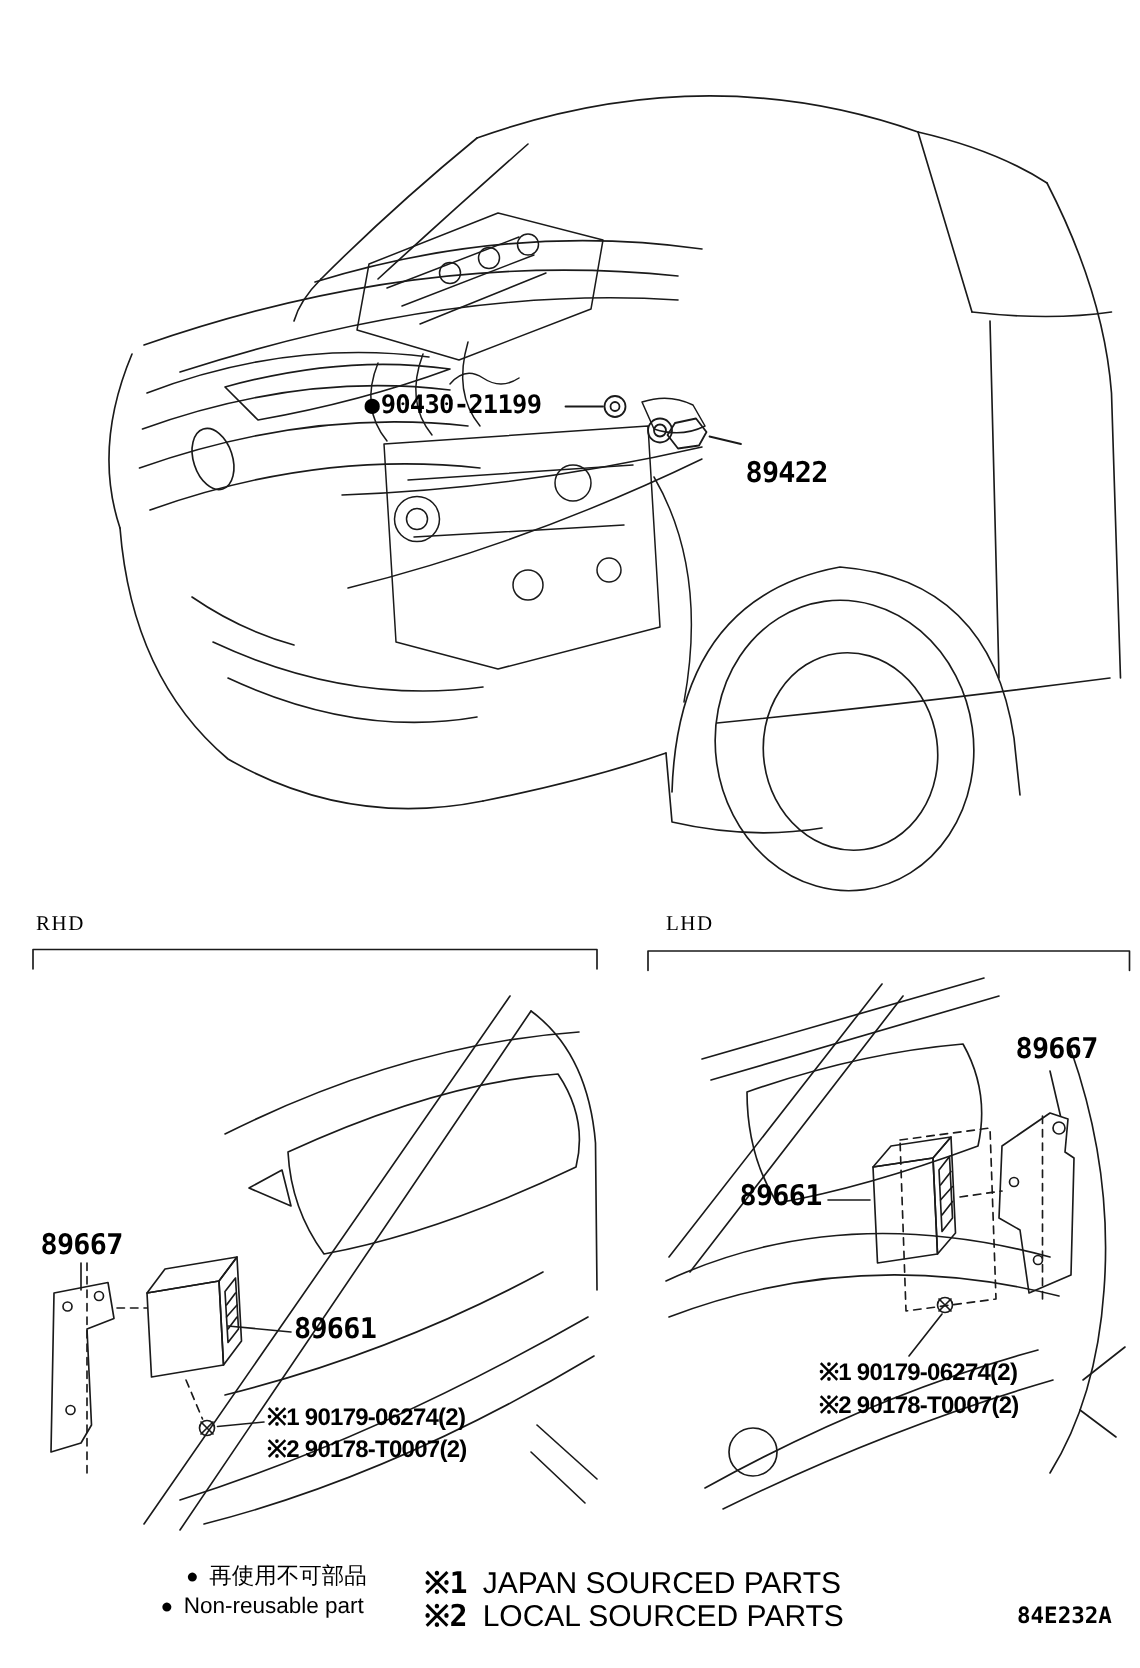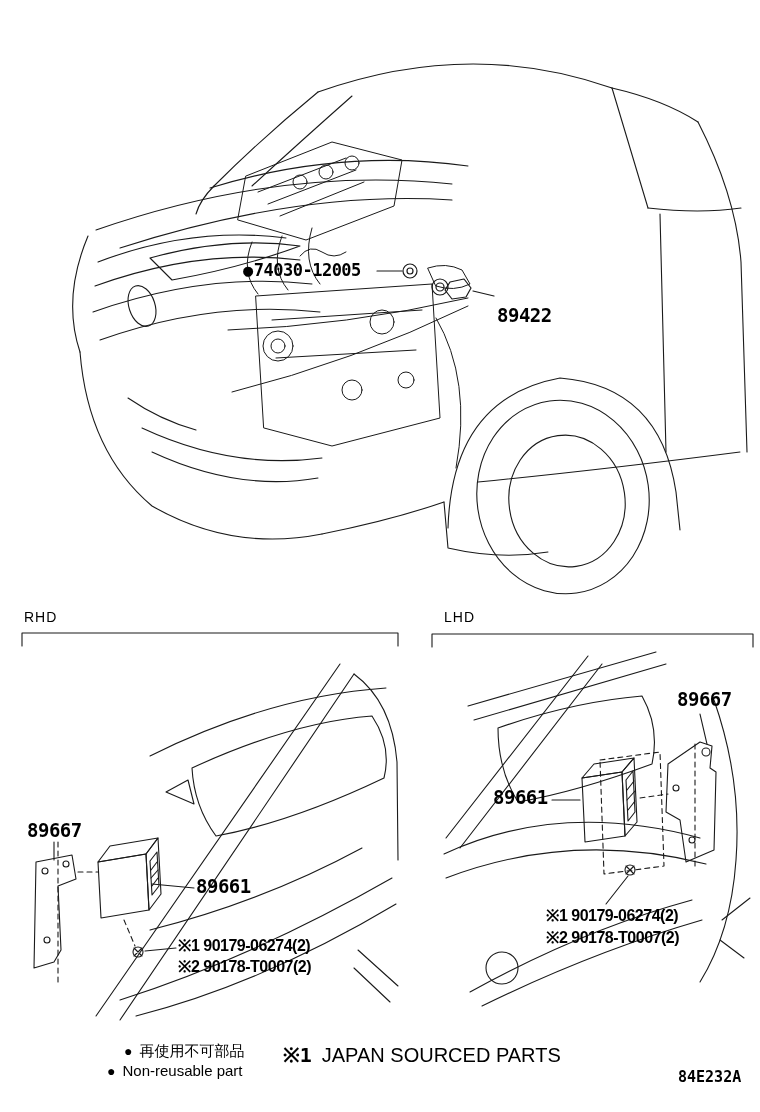--- a/index.html
+++ b/index.html
@@ -21,21 +21,21 @@
     color:#000;
   }
   .pn-sm{font-size:17px;}
   .note{
     font-family:Liberation Sans, sans-serif;
     font-weight:700;
     font-size:16px;
     letter-spacing:-0.5px;
   }
   .sec-title{
-    font-family:Liberation Sans, sans-serif;
+    font-family:Liberation Serif, serif;
     font-size:14px;
     letter-spacing:1px;
     font-weight:400;
   }
   .legend-line{
     font-family:"Liberation Sans",sans-serif;
     font-size:15px;
   }
   .legend-line .dot{font-size:14px;margin-right:7px;}
   .legend-note{
@@ -197,21 +197,21 @@
 
       <path d="M700 714 L707 744"></path>
       <path d="M552 800 L580 800"></path>
       <path d="M628 876 L606 904"></path>
       <path d="M722 920 L750 898"></path>
       <path d="M720 940 L744 958"></path>
     </g>
   </svg>
 
   <div class="lbl pn pn-sm" style="left:243px;top:262px;">
-    <span class="bullet">●</span><span>74030-12005</span>
+    <span class="bullet">●</span><span>90430-21199</span>
   </div>
   <div class="lbl pn" style="left:497px;top:286px;margin-top:20px;">89422</div>
 
   <div class="lbl sec-title" style="left:24px;top:610px;">RHD</div>
   <div class="lbl pn" style="left:27px;top:821px;">89667</div>
   <div class="lbl pn" style="left:196px;top:877px;">89661</div>
   <div class="lbl note" style="left:178px;top:938px;">※1 90179-06274(2)</div>
   <div class="lbl note" style="left:178px;top:959px;">※2 90178-T0007(2)</div>
 
   <div class="lbl sec-title" style="left:432px;top:610px;margin-left:12px;">LHD</div>
@@ -222,16 +222,19 @@
 
   <div class="lbl legend-line" style="left:124px;top:1043px;">
     <span class="dot">●</span><span>再使用不可部品</span>
   </div>
   <div class="lbl legend-line" style="left:107px;top:1063px;">
     <span class="dot">●</span><span>Non-reusable part</span>
   </div>
   <div class="lbl legend-note" style="left:283px;top:1045px;">
     <span class="marker">※1</span><span>JAPAN SOURCED PARTS</span>
   </div>
+  <div class="lbl legend-note" style="left:283px;top:1067px;">
+    <span class="marker">※2</span><span>LOCAL SOURCED PARTS</span>
+  </div>
 
   <div class="lbl fig-code" style="left:678px;top:1070px;">84E232A</div>
 
 </div>
 
 </body></html>

